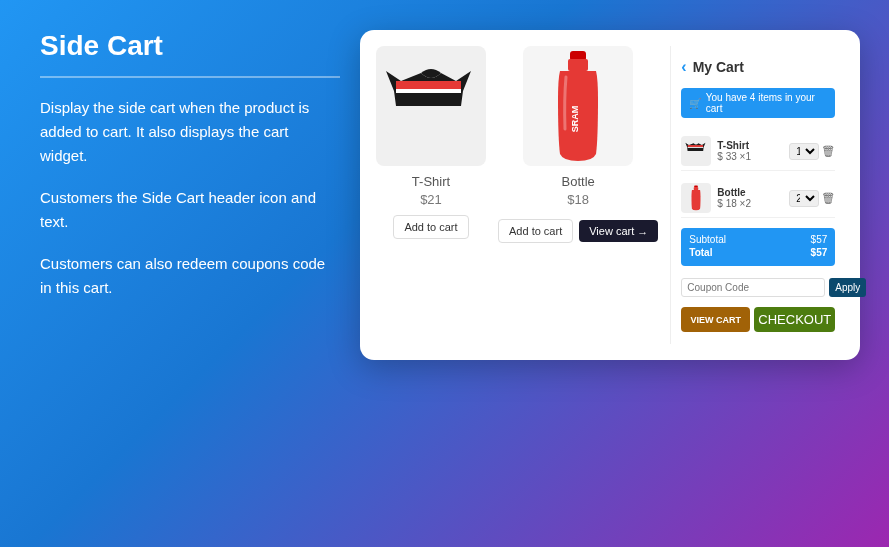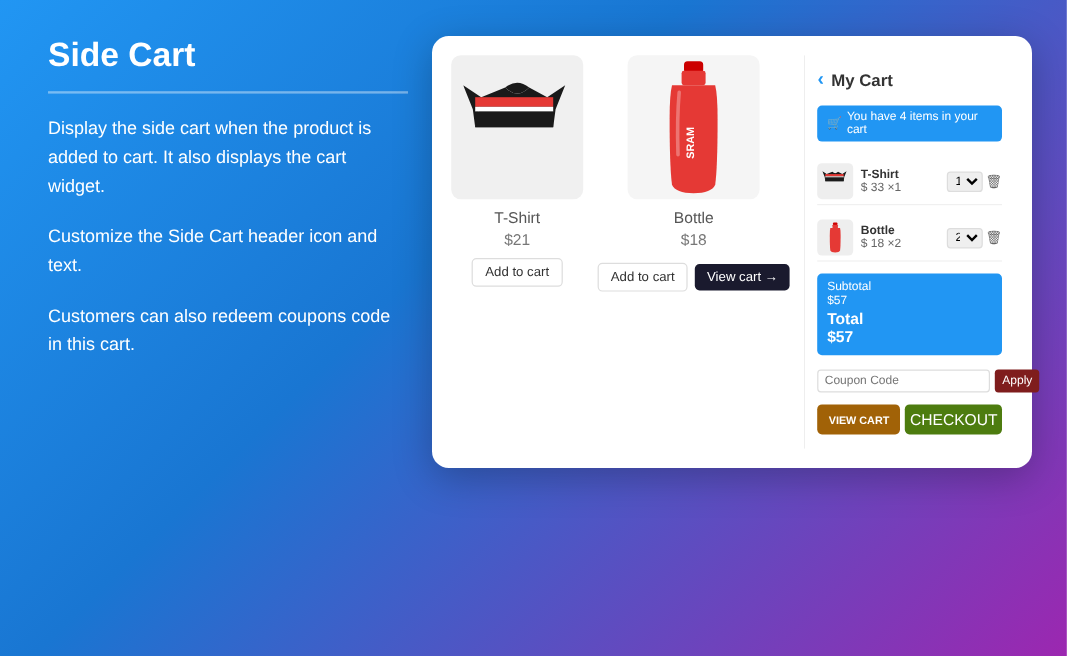--- a/index.html
+++ b/index.html
@@ -247,45 +247,44 @@
       padding: 6px 8px;
       margin-top: 2px;
     }
 
     .totals-row {
       display: flex;
       justify-content: space-between;
       font-size: 10px;
       color: white;
       margin-bottom: 2px;
-      flex-direction: column;
     }
 
     .totals-row.total {
       font-weight: 700;
-      font-size: 13px;
+      font-size: 10px;
     }
 
     .coupon-row {
       display: flex;
       gap: 4px;
       margin-top: 4px;
     }
 
     .coupon-input {
       flex: 1;
       border: 1px solid #ddd;
       border-radius: 3px;
       padding: 3px 5px;
       font-size: 10px;
       color: #aaa;
     }
 
     .apply-btn {
-      background: #7f1d1d;
+      background: #0c4a6e;
       color: white;
       border: none;
       border-radius: 3px;
       padding: 3px 6px;
       font-size: 10px;
       cursor: pointer;
     }
 
     .cart-actions {
       display: flex;
@@ -328,21 +327,21 @@
   </style>
 </head>
 <body>
 
 <div class="page-wrapper">
 
   <div class="left-content">
     <h1 class="page-title">Side Cart</h1>
     <div class="divider-line"></div>
     <p class="description-text">Display the side cart when the product is added to cart. It also displays the cart widget.</p>
-    <p class="description-text">Customize the Side Cart header icon and text.</p>
+    <p class="description-text">Customers the Side Cart header icon and text.</p>
     <p class="description-text">Customers can also redeem coupons code in this cart.</p>
   </div>
 
   <div class="demo-container">
     <div class="demo-card">
 
       <div class="products-section">
         <div class="products-grid">
 
           <div class="product-card">

